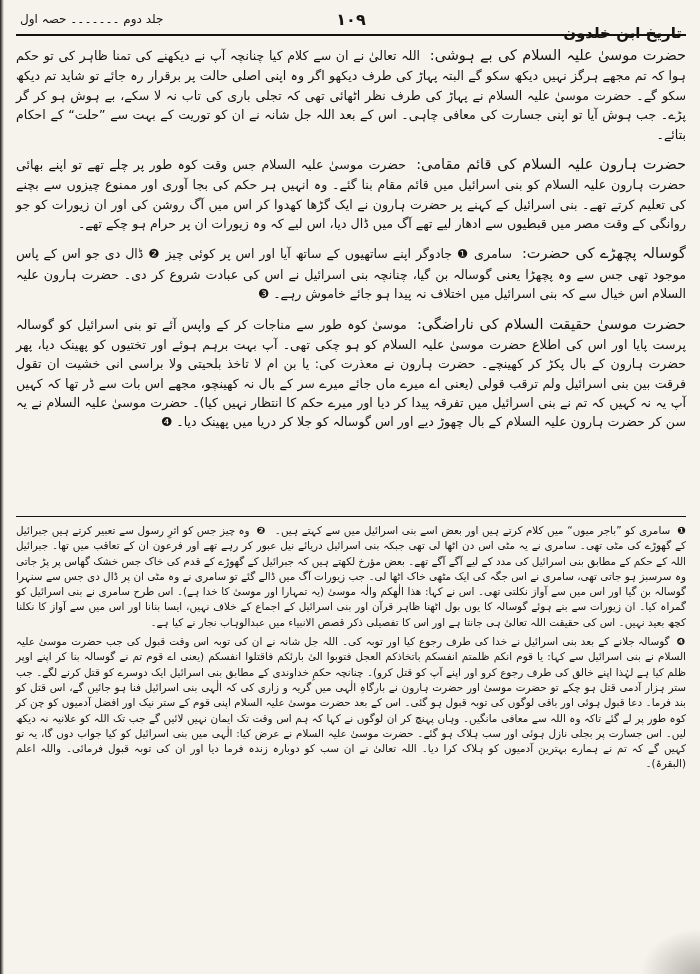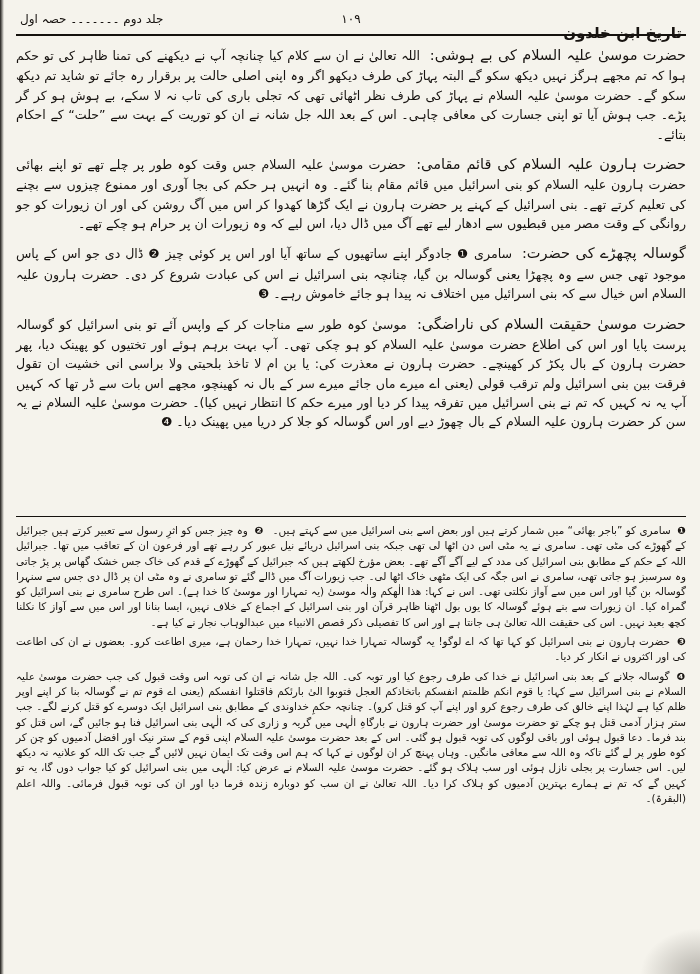--- a/index.html
+++ b/index.html
@@ -34,22 +34,22 @@
     display: flex;
     justify-content: space-between;
     align-items: center;
     padding: 0 4px;
   }
   .hdr-title { font-weight: bold; font-size: 15px; margin-top: 28px; }
   .hdr-page {
     position: absolute;
     left: 50%; top: 50%;
     transform: translate(-50%, -50%);
-    font-weight: normal;
-    font-size: 12px;
+    font-weight: bold;
+    font-size: 16px;
     letter-spacing: 2px;
   }
   .hdr-vol { font-size: 12px; }
   .header-rule {
     border: none;
     border-top: 2.5px solid #15120e;
     margin: 2px 0 8px 0;
   }
   main {
     min-height: 468px;
@@ -111,26 +111,22 @@
       <span class="sec-heading">حضرت موسیٰ حقیقت السلام کی ناراضگی:</span>
       <span class="sec-body">موسیٰ کوہ طور سے مناجات کر کے واپس آئے تو بنی اسرائیل کو گوسالہ پرست پایا اور اس کی اطلاع حضرت موسیٰ علیہ السلام کو ہو چکی تھی۔ آپ بہت برہم ہوئے اور تختیوں کو پھینک دیا، پھر حضرت ہارون کے بال پکڑ کر کھینچے۔ حضرت ہارون نے معذرت کی: یا بن ام لا تاخذ بلحیتی ولا براسی انی خشیت ان تقول فرقت بین بنی اسرائیل ولم ترقب قولی (یعنی اے میرے ماں جائے میرے سر کے بال نہ کھینچو، مجھے اس بات سے ڈر تھا کہ کہیں آپ یہ نہ کہیں کہ تم نے بنی اسرائیل میں تفرقہ پیدا کر دیا اور میرے حکم کا انتظار نہیں کیا)۔ حضرت موسیٰ علیہ السلام نے یہ سن کر حضرت ہارون علیہ السلام کے بال چھوڑ دیے اور اس گوسالہ کو جلا کر دریا میں پھینک دیا۔ ❹</span>
     </p>
   </main>
 
   <hr class="footnote-rule">
 
   <footer class="footnotes">
     <p>
       <span class="fn-marker">❶</span>
-      <span class="fn-text">سامری کو ”باجر بھائی“ میں شمار کرتے ہیں اور بعض اسے بنی اسرائیل میں سے کہتے ہیں۔</span>
+      <span class="fn-text">سامری کو ”باجر میوں“ میں کلام کرتے ہیں اور بعض اسے بنی اسرائیل میں سے کہتے ہیں۔</span>
       <span class="fn-marker">❷</span>
       <span class="fn-text">وہ چیز جس کو اثرِ رسول سے تعبیر کرتے ہیں جبرائیل کے گھوڑے کی مٹی تھی۔ سامری نے یہ مٹی اس دن اٹھا لی تھی جبکہ بنی اسرائیل دریائے نیل عبور کر رہے تھے اور فرعون ان کے تعاقب میں تھا۔ جبرائیل اللہ کے حکم کے مطابق بنی اسرائیل کی مدد کے لیے آگے آگے تھے۔ بعض مؤرخ لکھتے ہیں کہ جبرائیل کے گھوڑے کے قدم کی خاک جس خشک گھاس پر پڑ جاتی وہ سرسبز ہو جاتی تھی، سامری نے اس جگہ کی ایک مٹھی خاک اٹھا لی۔ جب زیورات آگ میں ڈالے گئے تو سامری نے وہ مٹی ان پر ڈال دی جس سے سنہرا گوسالہ بن گیا اور اس میں سے آواز نکلتی تھی۔ اس نے کہا: ھذا الٰھکم والٰہ موسیٰ (یہ تمہارا اور موسیٰ کا خدا ہے)۔ اس طرح سامری نے بنی اسرائیل کو گمراہ کیا۔ ان زیورات سے بنے ہوئے گوسالہ کا یوں بول اٹھنا ظاہر قرآن اور بنی اسرائیل کے اجماع کے خلاف نہیں، ایسا بنانا اور اس میں سے آواز کا نکلنا کچھ بعید نہیں۔ اس کی حقیقت اللہ تعالیٰ ہی جانتا ہے اور اس کا تفصیلی ذکر قصص الانبیاء میں عبدالوہاب نجار نے کیا ہے۔</span>
-    </p>
-    <p>
-      <span class="fn-marker">❸</span>
-      <span class="fn-text">حضرت ہارون نے بنی اسرائیل کو کہا تھا کہ اے لوگو! یہ گوسالہ تمہارا خدا نہیں، تمہارا خدا رحمان ہے، میری اطاعت کرو۔ بعضوں نے ان کی اطاعت کی اور اکثروں نے انکار کر دیا۔</span>
     </p>
     <p>
       <span class="fn-marker">❹</span>
       <span class="fn-text">گوسالہ جلانے کے بعد بنی اسرائیل نے خدا کی طرف رجوع کیا اور توبہ کی۔ اللہ جل شانہ نے ان کی توبہ اس وقت قبول کی جب حضرت موسیٰ علیہ السلام نے بنی اسرائیل سے کہا: یا قوم انکم ظلمتم انفسکم باتخاذکم العجل فتوبوا الیٰ بارئکم فاقتلوا انفسکم (یعنی اے قوم تم نے گوسالہ بنا کر اپنے اوپر ظلم کیا ہے لہٰذا اپنے خالق کی طرف رجوع کرو اور اپنے آپ کو قتل کرو)۔ چنانچہ حکمِ خداوندی کے مطابق بنی اسرائیل ایک دوسرے کو قتل کرنے لگے۔ جب ستر ہزار آدمی قتل ہو چکے تو حضرت موسیٰ اور حضرت ہارون نے بارگاہِ الٰہی میں گریہ و زاری کی کہ الٰہی بنی اسرائیل فنا ہو جائیں گے، اس قتل کو بند فرما۔ دعا قبول ہوئی اور باقی لوگوں کی توبہ قبول ہو گئی۔ اس کے بعد حضرت موسیٰ علیہ السلام اپنی قوم کے ستر نیک اور افضل آدمیوں کو چن کر کوہ طور پر لے گئے تاکہ وہ اللہ سے معافی مانگیں۔ وہاں پہنچ کر ان لوگوں نے کہا کہ ہم اس وقت تک ایمان نہیں لائیں گے جب تک اللہ کو علانیہ نہ دیکھ لیں۔ اس جسارت پر بجلی نازل ہوئی اور سب ہلاک ہو گئے۔ حضرت موسیٰ علیہ السلام نے عرض کیا: الٰہی میں بنی اسرائیل کو کیا جواب دوں گا، یہ تو کہیں گے کہ تم نے ہمارے بہترین آدمیوں کو ہلاک کرا دیا۔ اللہ تعالیٰ نے ان سب کو دوبارہ زندہ فرما دیا اور ان کی توبہ قبول فرمائی۔ واللہ اعلم (البقرۃ)۔</span>
     </p>
   </footer>
 </div>
 
 </body></html>

